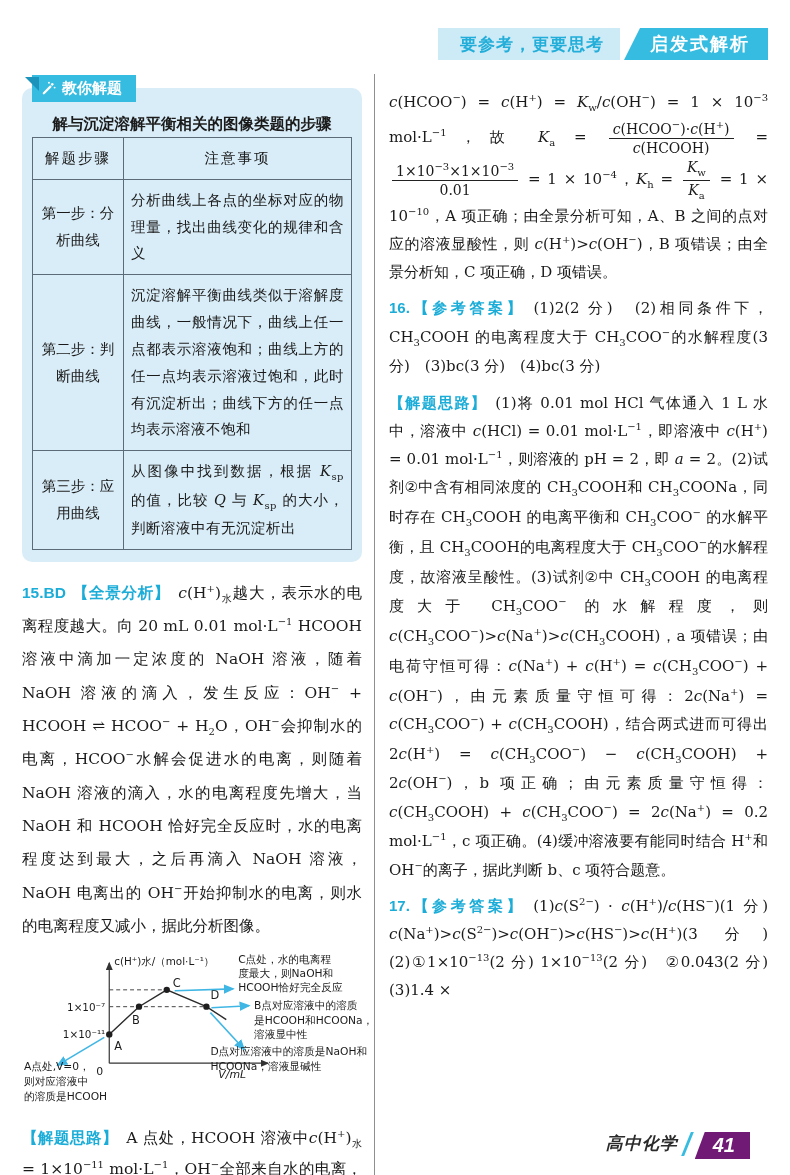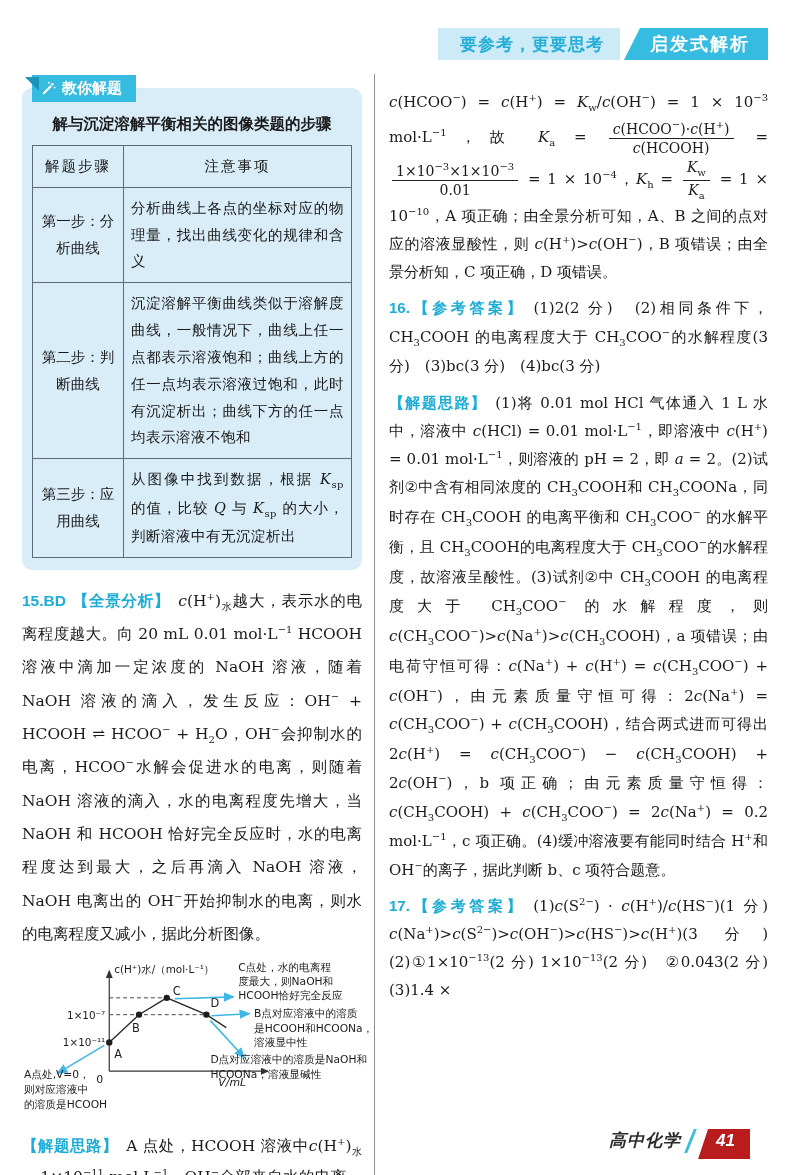--- a/index.html
+++ b/index.html
@@ -38,21 +38,21 @@
   .panel-badge{
     position:absolute;top:-13px;left:10px;background:#35bce0;color:#fff;
     font-family:"Liberation Sans","DejaVu Sans",sans-serif;font-weight:bold;font-size:15px;
     padding:4px 14px 4px 9px;border-radius:0;display:flex;align-items:center;gap:6px;
   }
   .panel-badge::before{
     content:"";position:absolute;left:-7px;top:2px;
     border:7px solid transparent;border-right-color:#1b93bb;border-top-color:#1b93bb;
   }
   .wand{width:15px;height:15px;}
-  .panel-title{text-align:center;font-weight:bold;font-size:15.5px;margin:4px 0 10px;}
+  .panel-title{text-align:center;font-weight:bold;font-size:15.5px;margin:4px 0 2px;}
   .steps{width:100%;border-collapse:collapse;font-size:14.5px;border-radius:16px;}
   .steps th,.steps td{border:1px solid #5c6b78;padding:7px 7px;line-height:1.85;}
   .steps th{font-weight:normal;letter-spacing:2px;text-align:center;}
   .steps td.step{width:76px;text-align:center;}
   .steps td.note{text-align:justify;letter-spacing:0.5px;}
 
   
   .body{
     margin:14px 0 0;font-size:15.5px;line-height:2.15;text-align:justify;
   }
@@ -66,22 +66,22 @@
 
   
   .figure{display:block;margin:6px 0 0;}
   .figure text{font-family:"DejaVu Sans","Liberation Sans",sans-serif;fill:#1b1b1b;}
 
   
   .footer{position:absolute;right:40px;bottom:16px;display:flex;font-style:italic;}
   .pg-book{font-family:"Liberation Sans","DejaVu Sans",sans-serif;font-weight:bold;font-size:17px;color:#2b2b2b;letter-spacing:1px;}
   .pg-slash{width:3px;height:24px;background:#35bce0;transform:skewX(-22deg);margin:0 6px 0 8px;}
   .pg-num{
-    background:#b91c1c;color:#fff;font-family:"Liberation Sans","DejaVu Sans",sans-serif;
-    font-weight:bold;font-size:17px;padding:2px 15px 8px 18px;
+    background:#701a75;color:#fff;font-family:"Liberation Sans","DejaVu Sans",sans-serif;
+    font-weight:bold;font-size:20px;padding:2px 15px 2px 18px;
     clip-path:polygon(10px 0,100% 0,100% 100%,0 100%);
   }
 </style>
 </head>
 <body>
 
 <div class="page">
 
   <div class="hdr">
     <div class="hdr-slogan">要参考，更要思考</div>

